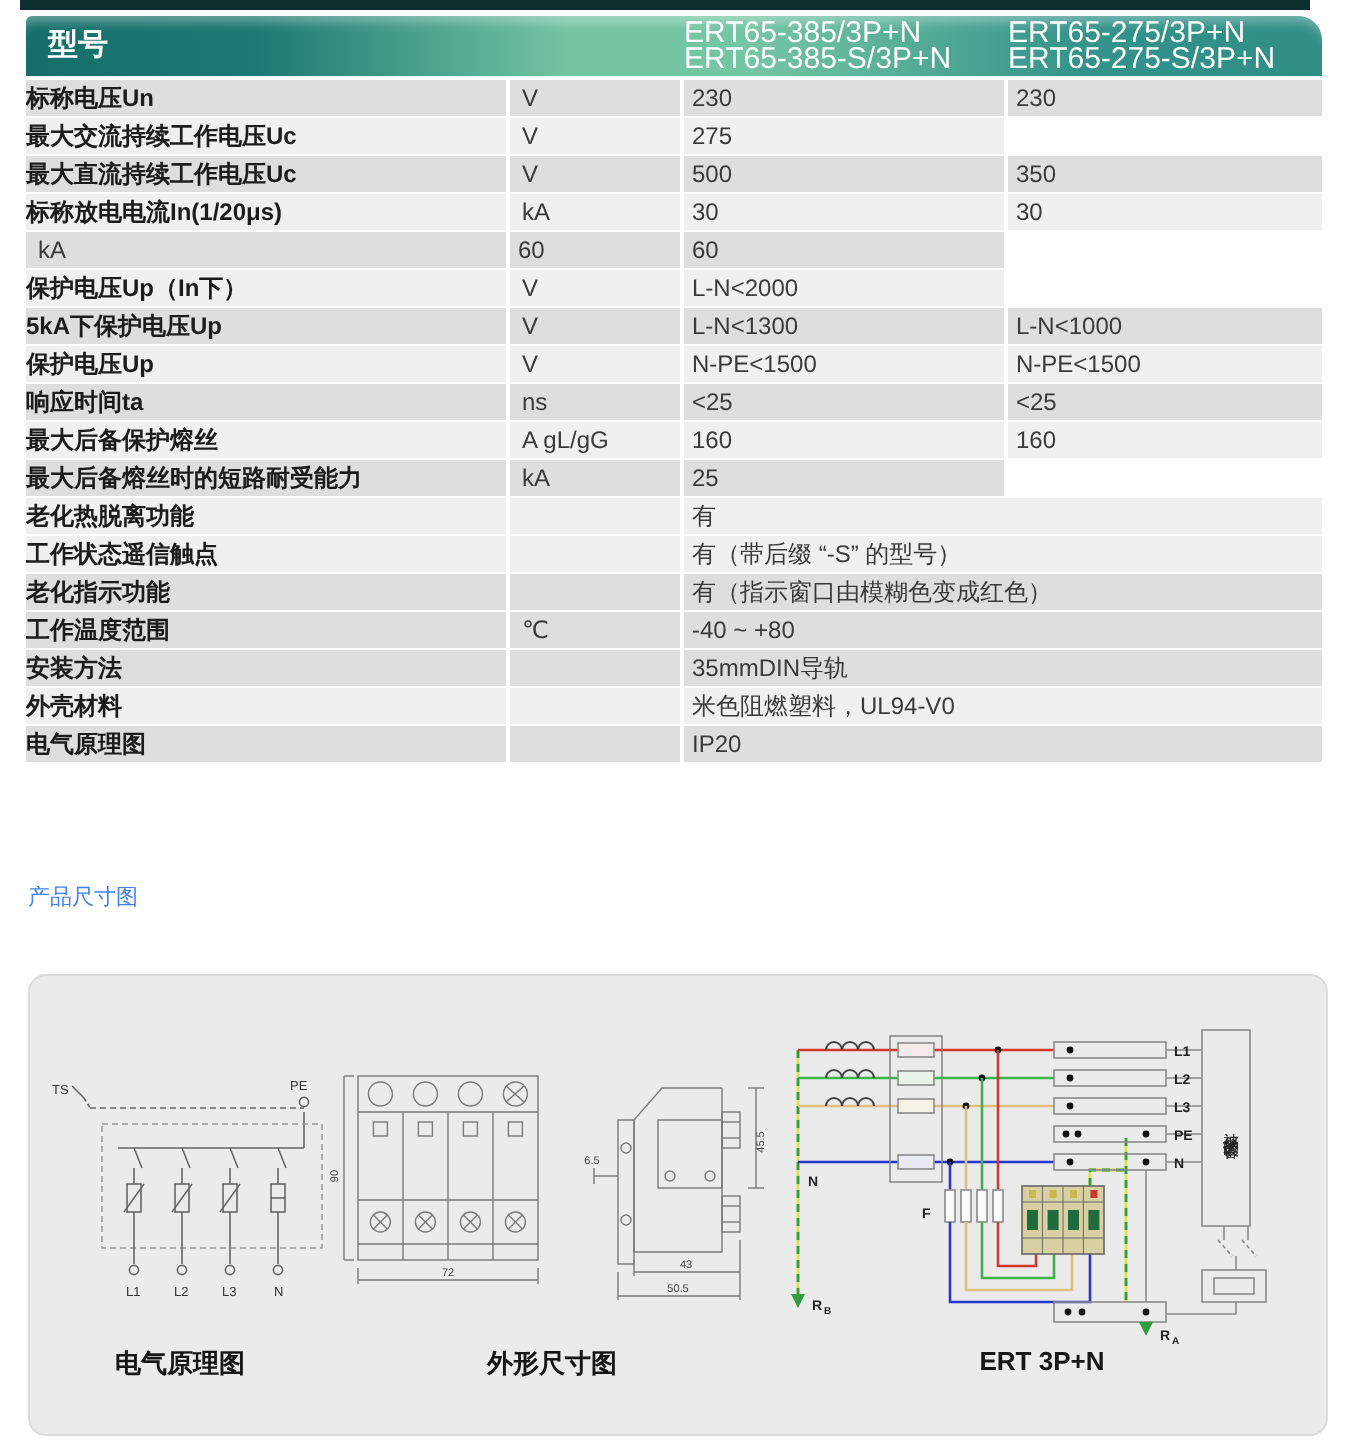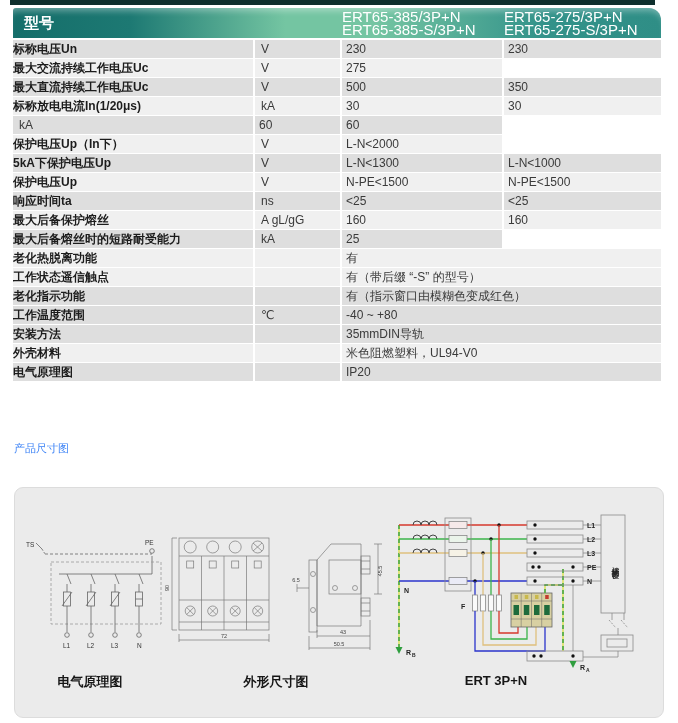--- a/index.html
+++ b/index.html
@@ -412,16 +412,16 @@
       <text class="lblb" x="19" y="152">R</text>
       <text style="font-size:5px;font-weight:bold" fill="#222" x="25" y="154">B</text>
       <text class="lblb" x="193" y="167">R</text>
       <text style="font-size:5px;font-weight:bold" fill="#222" x="199" y="169">A</text>
     </svg>
 
     <div class="vdev">被保护的设备</div>
 
     <div class="cap" style="left:5px;">电气原理图</div>
     <div class="cap" style="left:191px;text-align:center;">外形尺寸图</div>
-    <div class="cap" style="left:411px;">ERT 3P+N</div>
+    <div class="cap" style="left:436px;">ERT 3P+N</div>
   </div>
 
 </div>
 
 </body></html>

